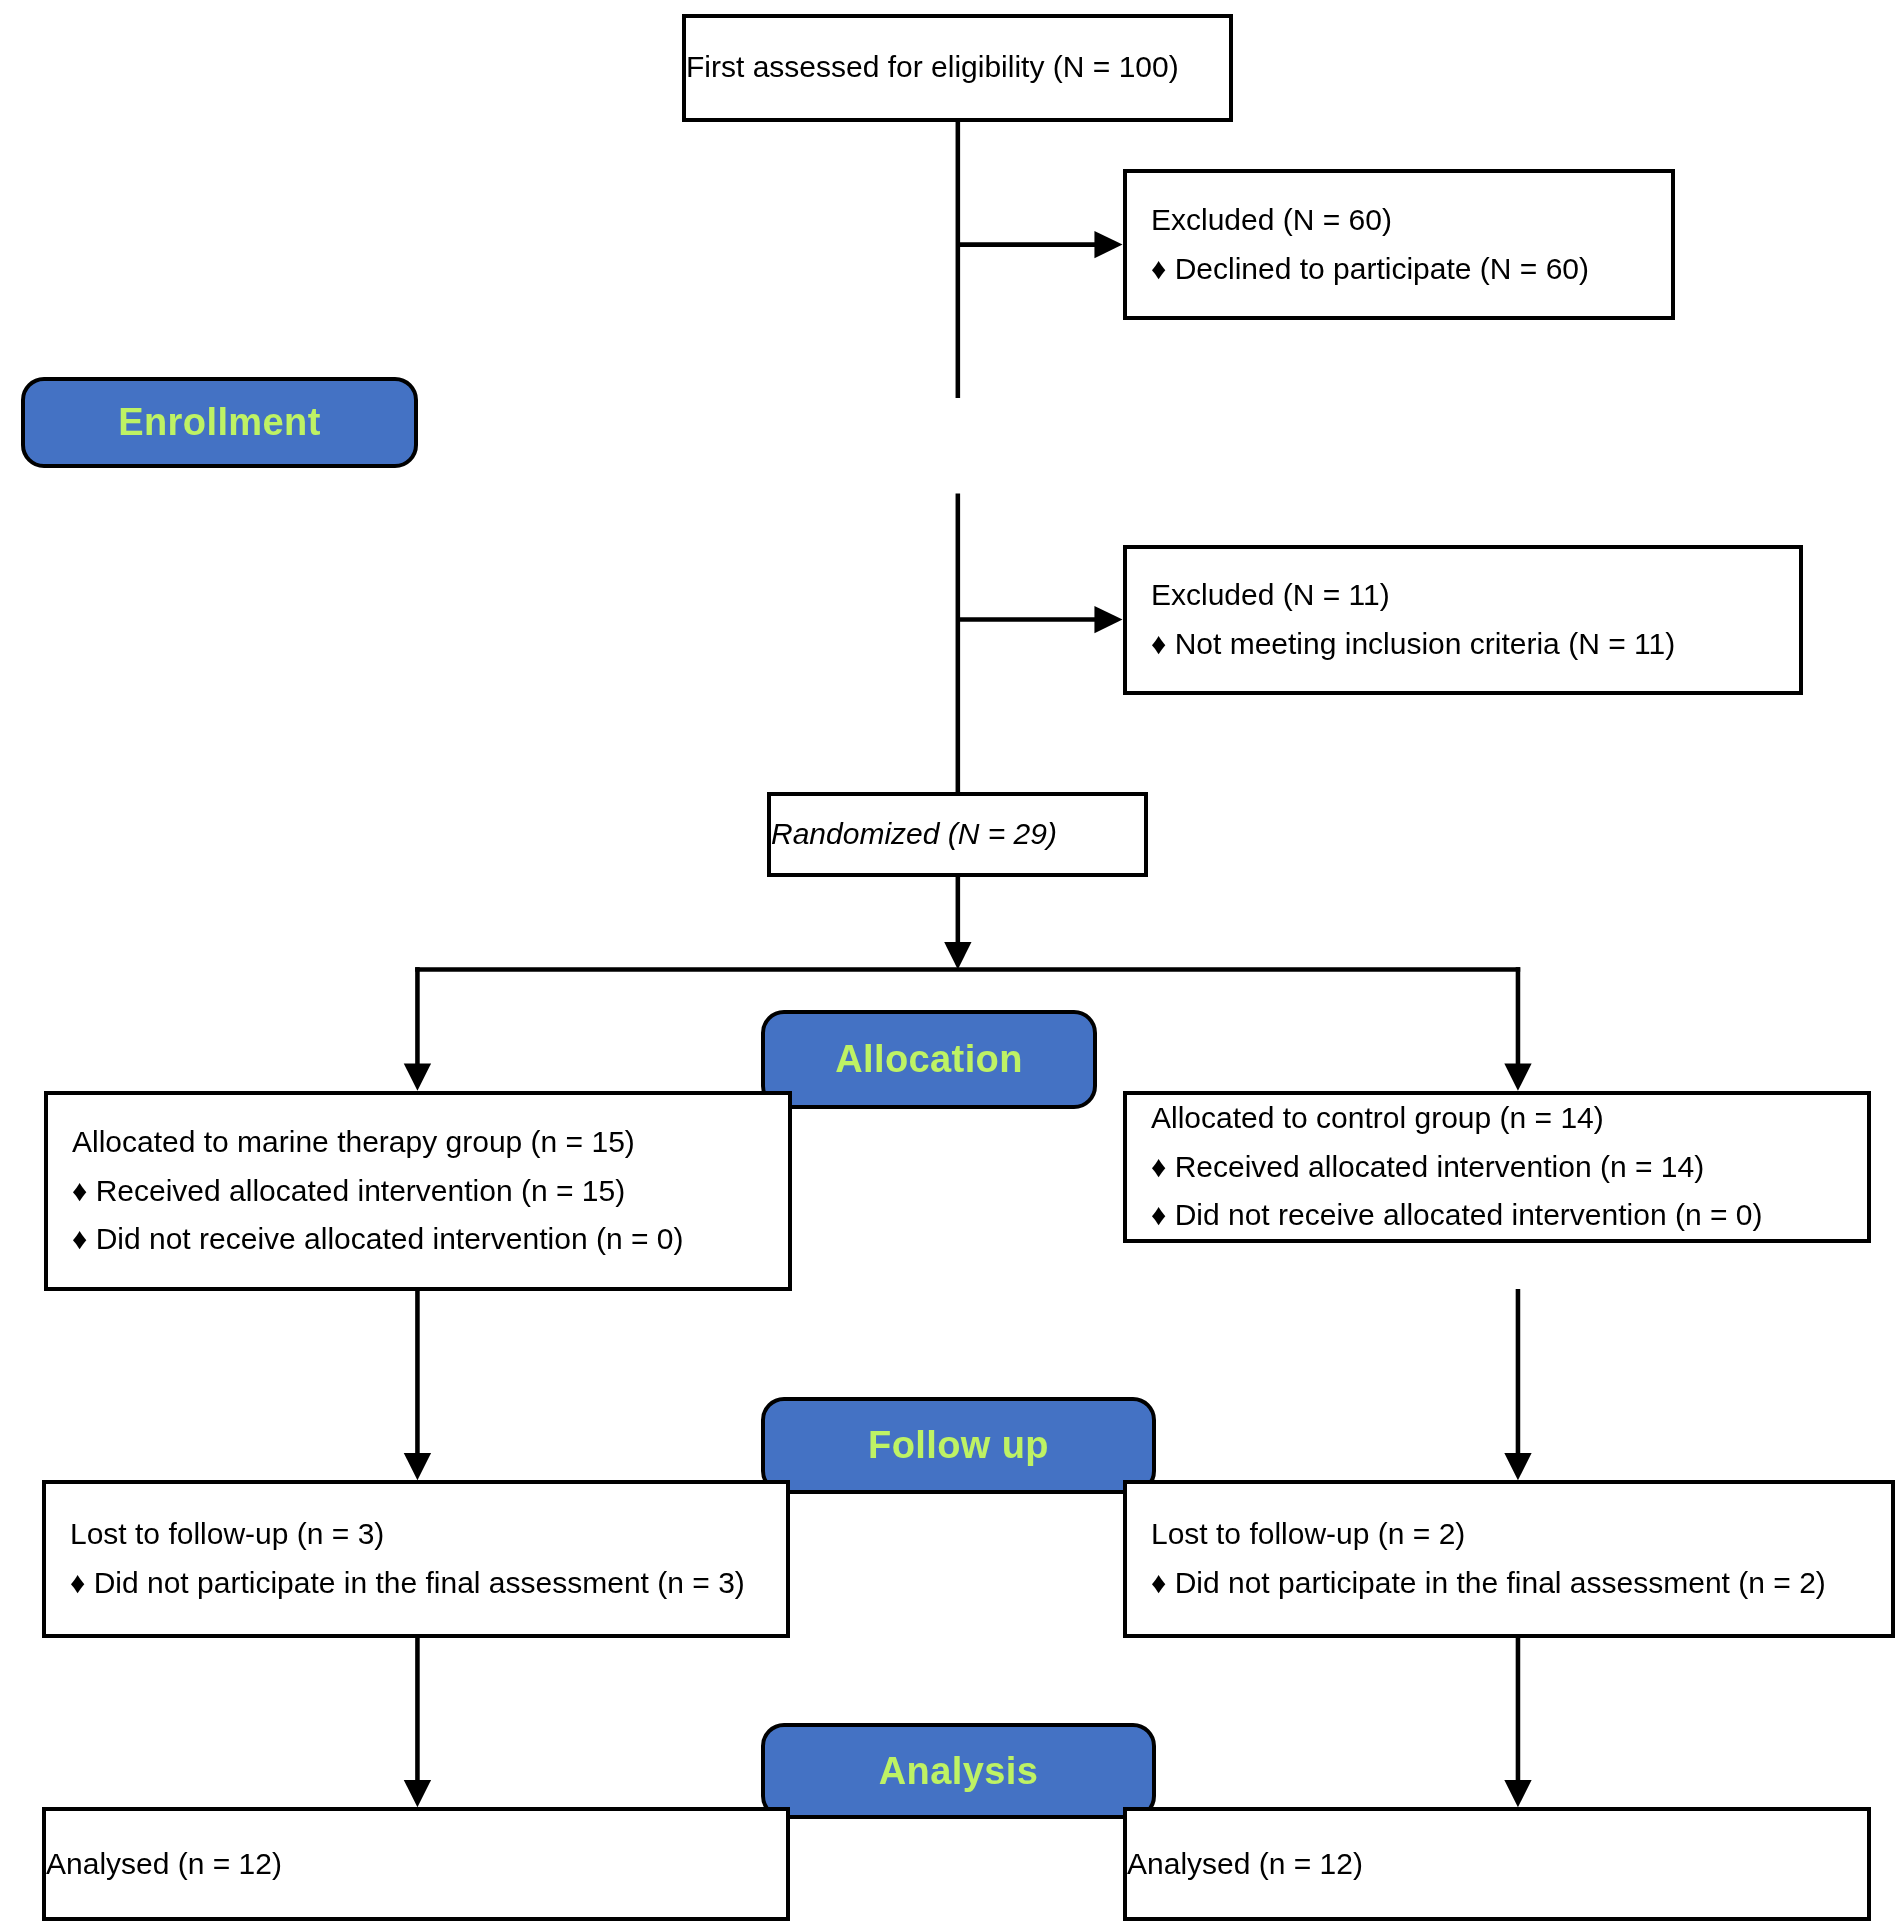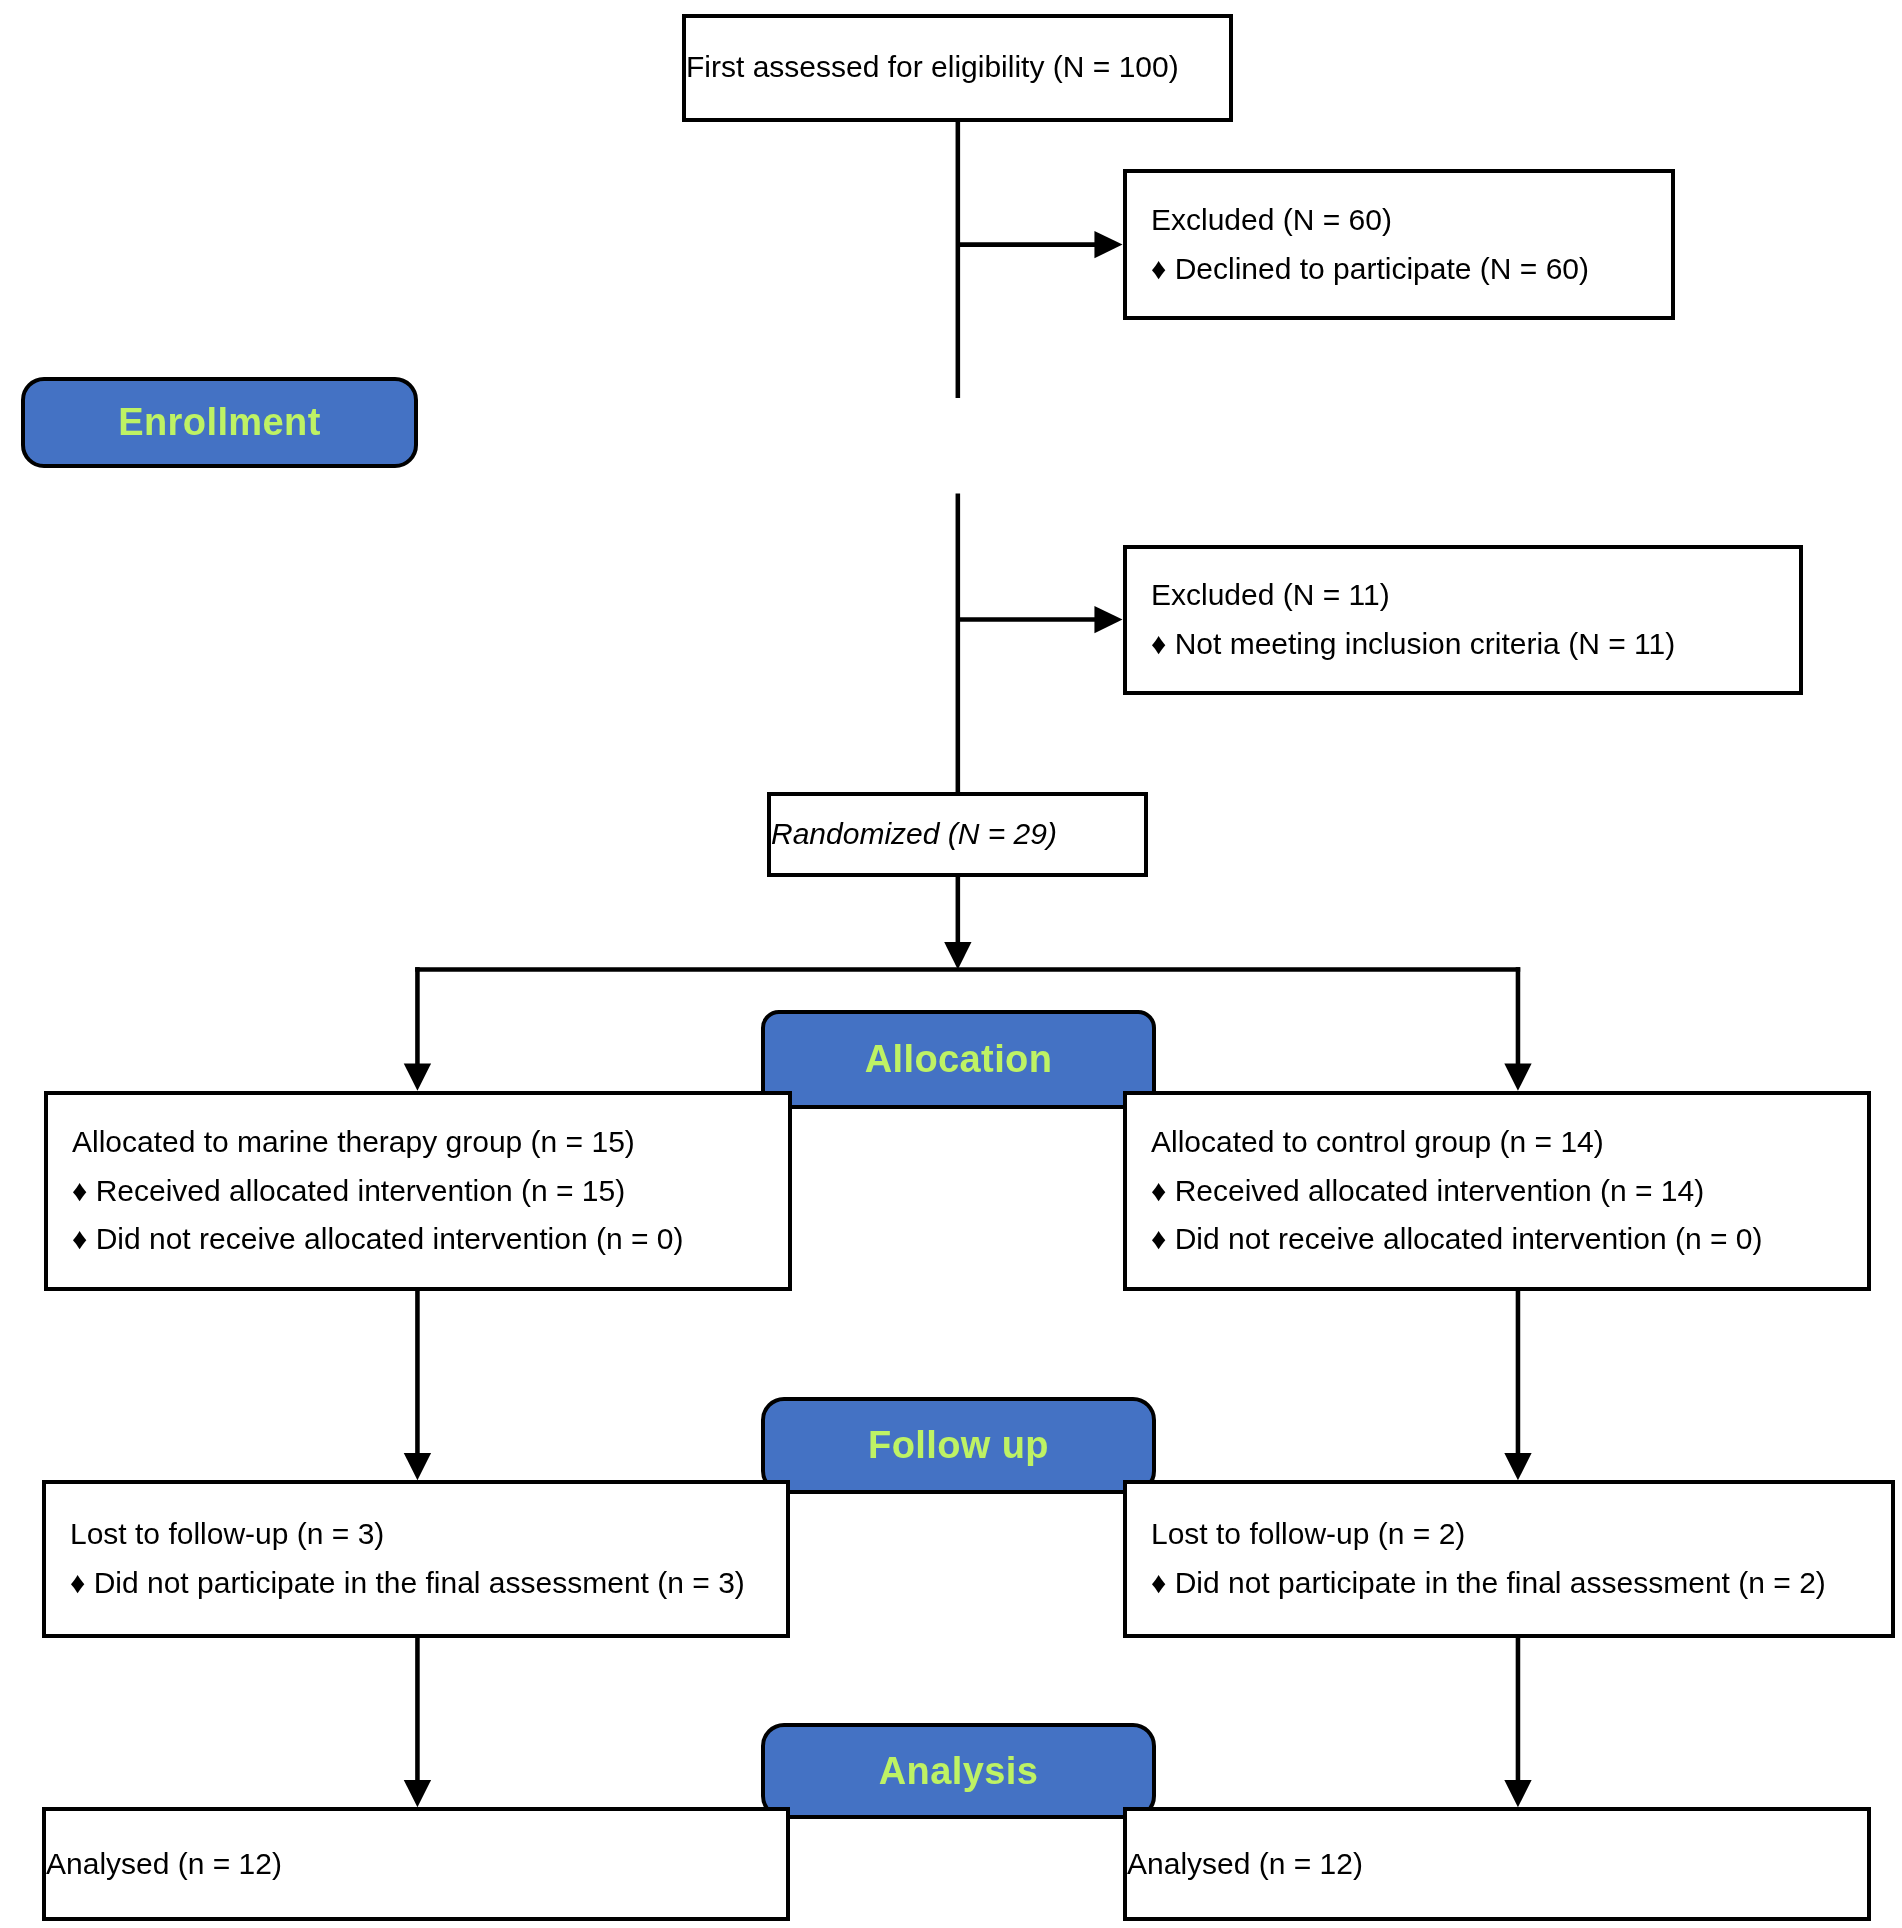--- a/index.html
+++ b/index.html
@@ -85,21 +85,21 @@
 
       <line x1="550" y1="2155" x2="550" y2="2350" fill="none"></line>
       <polygon points="550,2381 532,2345 568,2345" stroke="none"></polygon>
       <line x1="2000" y1="2155" x2="2000" y2="2350" fill="none"></line>
       <polygon points="2000,2381 1982,2345 2018,2345" stroke="none"></polygon>
     </g>
   </svg>
 
   <div class="section-label" style="left:21px;top:377px;width:397px;height:91px;">Enrollment</div>
 
-  <div class="section-label" style="left:761px;top:1010px;width:395px;height:99px;border-radius:18px;">Allocation</div>
+  <div class="section-label" style="left:761px;top:1010px;width:336px;height:99px;">Allocation</div>
 
   <div class="section-label" style="left:761px;top:1397px;width:395px;height:97px;">Follow up</div>
 
   <div class="section-label" style="left:761px;top:1723px;width:395px;height:96px;">Analysis</div>
 
   <div class="box center" style="left:682px;top:13.7px;width:551px;height:108px;">
     <span class="line">First assessed for eligibility (N = 100)</span>
   </div>
 
   <div class="box multiline" style="left:1123px;top:169px;width:552px;height:151px;">
@@ -116,21 +116,21 @@
   <div class="box center" style="left:767px;top:792px;width:381px;height:85px;font-style:italic;">
     <span class="line">Randomized (N = 29)</span>
   </div>
 
   <div class="box multiline" style="left:44px;top:1091px;width:748px;height:200px;">
     <div class="line">Allocated to marine therapy group (n = 15)</div>
     <div class="line">♦ Received allocated intervention (n = 15)</div>
     <div class="line">♦ Did not receive allocated intervention (n = 0)</div>
   </div>
 
-  <div class="box multiline" style="left:1123px;top:1091px;width:748px;height:200px;">
+  <div class="box multiline" style="left:1123px;top:1091px;width:748px;height:152px;">
     <div class="line">Allocated to control group (n = 14)</div>
     <div class="line">♦ Received allocated intervention (n = 14)</div>
     <div class="line">♦ Did not receive allocated intervention (n = 0)</div>
   </div>
 
   <div class="box multiline" style="left:42px;top:1480px;width:748px;height:158px;">
     <div class="line">Lost to follow-up (n = 3)</div>
     <div class="line">♦ Did not participate in the final assessment (n = 3)</div>
   </div>
 

